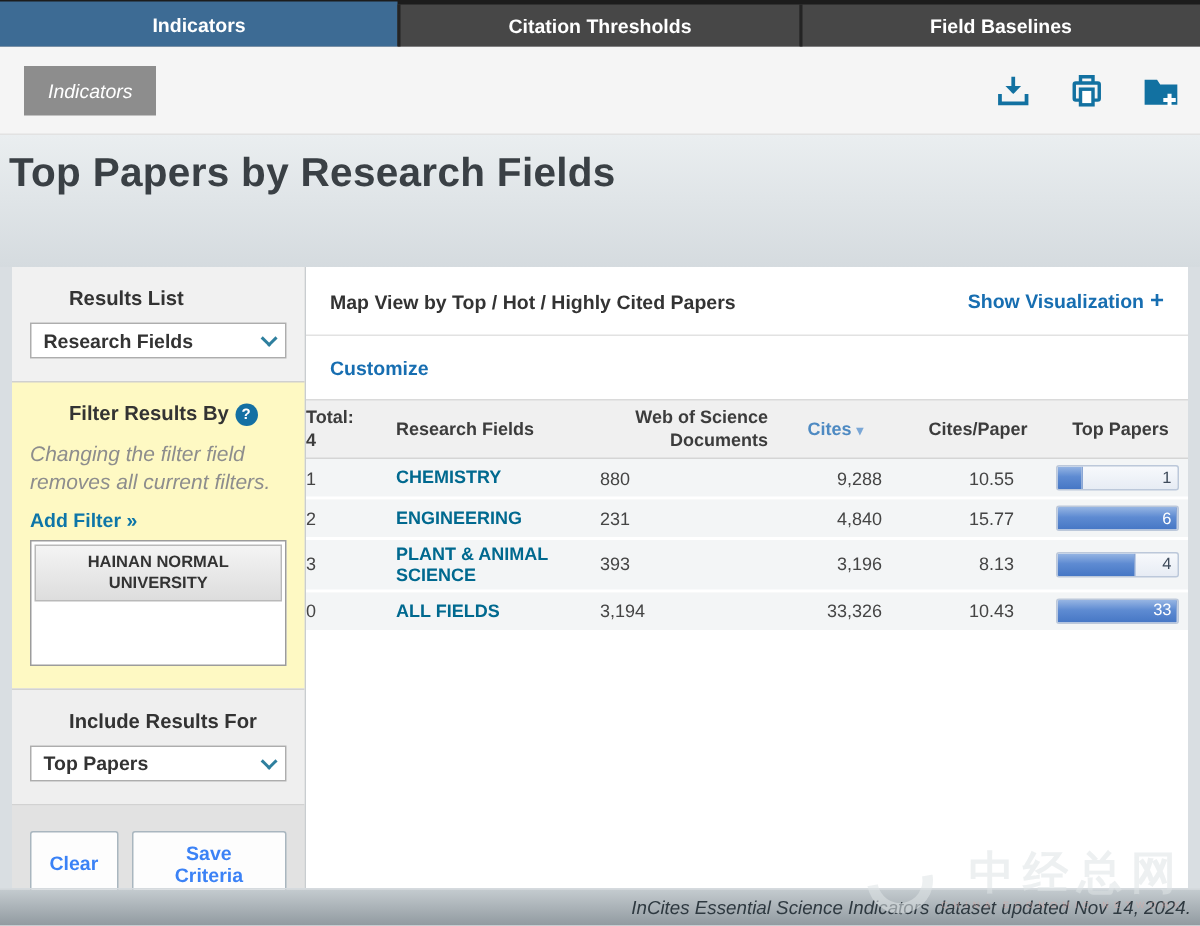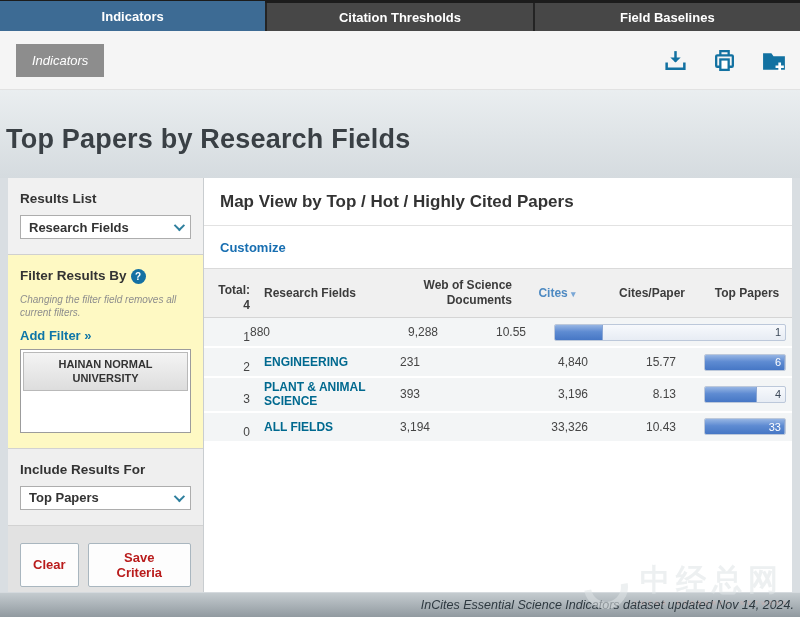--- a/index.html
+++ b/index.html
@@ -27,73 +27,73 @@
   }
   .crumb {
     background:#8d8d8d; color:#fff; font-style:italic; font-size:13px;
     padding:9px 16px; cursor:pointer;
   }
   .tool-icons { margin-left:auto; display:flex; align-items:center; gap:24px; padding-right:2px; }
   .tool-icons svg { display:block; cursor:pointer; }
   
   .title-band {
     height:88px; background:linear-gradient(#eaeef0,#d5dbdf);
-    display:flex; align-items:center; padding:10px 6px 0;
+    display:flex; align-items:flex-start; padding:10px 6px 0;
   }
   .title-band h1 { font-size:27px; font-weight:bold; color:#3a4045; letter-spacing:0.2px; }
   
   .content { display:flex; margin:0 8px; height:414px; }
   .sidebar {
     width:196px; background:#e2e2e2; border-right:1px solid #c9cdd0;
     display:flex; flex-direction:column; font-size:13px;
   }
   .sb-sec { padding:13px 12px 15px; }
   .sb-sec1 { background:#f1f1f1; }
   .sb-sec2 { background:#fef9c3; border-top:1px solid #d0d0d0; }
   .sb-sec3 { background:#efefef; border-top:1px solid #d2d2d2; border-bottom:1px solid #d2d2d2; }
-  .sb-label { font-weight:bold; color:#333; font-size:13.5px; margin-bottom:9px; }
+  .sb-label { font-weight:bold; color:#333; font-size:13.5px; margin-bottom:9px;margin-left:26px; }
   .select {
     background:#fff; border:1px solid #adadad; height:24px; cursor:pointer;
     display:flex; align-items:center; justify-content:space-between; padding:0 8px;
     font-weight:bold; color:#333; font-size:13px;
   }
   .chev { width:8px; height:8px; border-right:2px solid #2e7f9e; border-bottom:2px solid #2e7f9e;
     transform:rotate(45deg) translateY(-2px); }
   .help {
     display:inline-flex; width:15px; height:15px; border-radius:50%;
     background:#1470a3; color:#fff; font-size:10px; font-weight:bold;
     align-items:center; justify-content:center; vertical-align:middle; margin-left:4px; cursor:pointer;
   }
-  .filter-note { font-style:italic; color:#8d8d8d; font-size:10px; line-height:1.35; margin:7px 0 8px; }
+  .filter-note { font-style:italic; color:#8d8d8d; font-size:14px; line-height:1.35; margin:7px 0 8px; }
   .add-filter { color:#0e76a8; font-weight:bold; font-size:13px; display:inline-block; margin-bottom:6px; cursor:pointer; }
   .filter-box { background:#fff; border:1px solid #9c9c9c; height:84px; padding:2px; }
   .filter-chip {
     background:linear-gradient(#f4f4f4,#dddddd); border:1px solid #b9b9b9; cursor:pointer;
     font-weight:bold; font-size:11px; color:#333; text-align:center; padding:4px 2px; line-height:1.3;
   }
   .sb-buttons { padding:17px 12px; display:flex; gap:9px; background:#e2e2e2; }
   .btn {
     background:#fdfdfd; border:1px solid #a9b6bf; border-radius:2px; cursor:pointer;
-    padding:6px 12px; font-weight:bold; font-size:13px; color:#b91c1c;
+    padding:6px 12px; font-weight:bold; font-size:13px; color:#3b82f6;
   }
   
   .main { flex:1; background:#fff; display:flex; flex-direction:column; }
   .panel-row { display:flex; justify-content:space-between; align-items:center; padding:14px 16px 13px; }
   .panel-row.first { border-bottom:1px solid #e2e2e2; }
-  .panel-title { font-weight:bold; font-size:17px; color:#333; }
+  .panel-title { font-weight:bold; font-size:13px; color:#333; }
   .link-blue { color:#176eb1; font-weight:bold; font-size:13px; cursor:pointer; }
   .viz-plus { font-size:16px; font-weight:bold; margin-left:4px; }
   
   .thead {
     display:flex; align-items:center; background:#f0f0f0;
     border-top:1px solid #dadada; border-bottom:1px solid #d5d5d5;
     font-weight:bold; font-size:12px; color:#3c3c3c; padding:4px 0; min-height:34px;
   }
   .th { line-height:1.25; }
-  .c-rank { width:46px; text-align:right;margin-top:10px; }
+  .c-rank { width:46px; text-align:left; }
   .c-field { width:150px; padding-left:14px; }
   .c-docs  { width:112px; text-align:right; }
   .c-cites { width:90px; text-align:center; }
   .c-cp    { width:100px; text-align:center; }
   .c-bar   { flex:1; text-align:center; }
   .th-cites { color:#4e8ac2; cursor:pointer; }
   .sort-arrow { font-size:9px; color:#7aa7d6; }
   .trow {
     display:flex; align-items:center; background:#f3f5f6; border-bottom:2px solid #fff;
     font-size:12px; color:#454545; min-height:27px; padding:2px 0;
@@ -127,21 +127,21 @@
   
   .watermark {
     position:absolute; right:10px; bottom:8px; z-index:5; opacity:0.55;
     display:flex; align-items:center; gap:6px; pointer-events:none;
   }
   .wm-swoosh {
     width:44px; height:44px; border-radius:50%;
     border:7px solid #dfe4e6; border-top-color:transparent; border-left-color:transparent;
     transform:rotate(35deg);
   }
-  .wm-text { text-align:center;font-family:Liberation Mono, monospace; }
+  .wm-text { text-align:right; }
   .wm-cjk { font-size:30px; font-weight:bold; color:#dfe4e6; letter-spacing:6px; line-height:1; }
   .wm-sub { font-size:6px; letter-spacing:3.5px; color:#d8aaa6; margin-top:3px; }
 </style>
 </head>
 <body>
 
 <div class="tabbar">
   <div class="tab active">Indicators</div>
   <div class="tab">Citation Thresholds</div>
   <div class="tab">Field Baselines</div>
@@ -208,20 +208,23 @@
 
     <div class="sb-buttons">
       <button class="btn">Clear</button>
       <button class="btn">Save Criteria</button>
     </div>
   </div>
 
   <div class="main">
     <div class="panel-row first">
       <span class="panel-title">Map View by Top / Hot / Highly Cited Papers</span>
+      <span class="link-blue">
+        <span>Show Visualization</span><span class="viz-plus">+</span>
+      </span>
     </div>
     <div class="panel-row">
       <span class="link-blue">Customize</span>
     </div>
 
     <div class="thead">
       <div class="th c-rank">
         <div>Total:</div>
         <div>4</div>
       </div>
@@ -230,20 +233,21 @@
       <div class="th c-cites th-cites">
         <span>Cites</span>
         <span class="sort-arrow">▾</span>
       </div>
       <div class="th c-cp">Cites/Paper</div>
       <div class="th c-bar">Top Papers</div>
     </div>
 
     <div class="trow">
       <div class="c-rank">1</div>
+      <div class="c-field">CHEMISTRY</div>
       <div class="c-docs">880</div>
       <div class="c-cites">9,288</div>
       <div class="c-cp">10.55</div>
       <div class="c-bar">
         <div class="bar-track">
           <div class="bar-fill" style="width: 21%;"></div>
           <span class="bar-val">1</span>
         </div>
       </div>
     </div>

